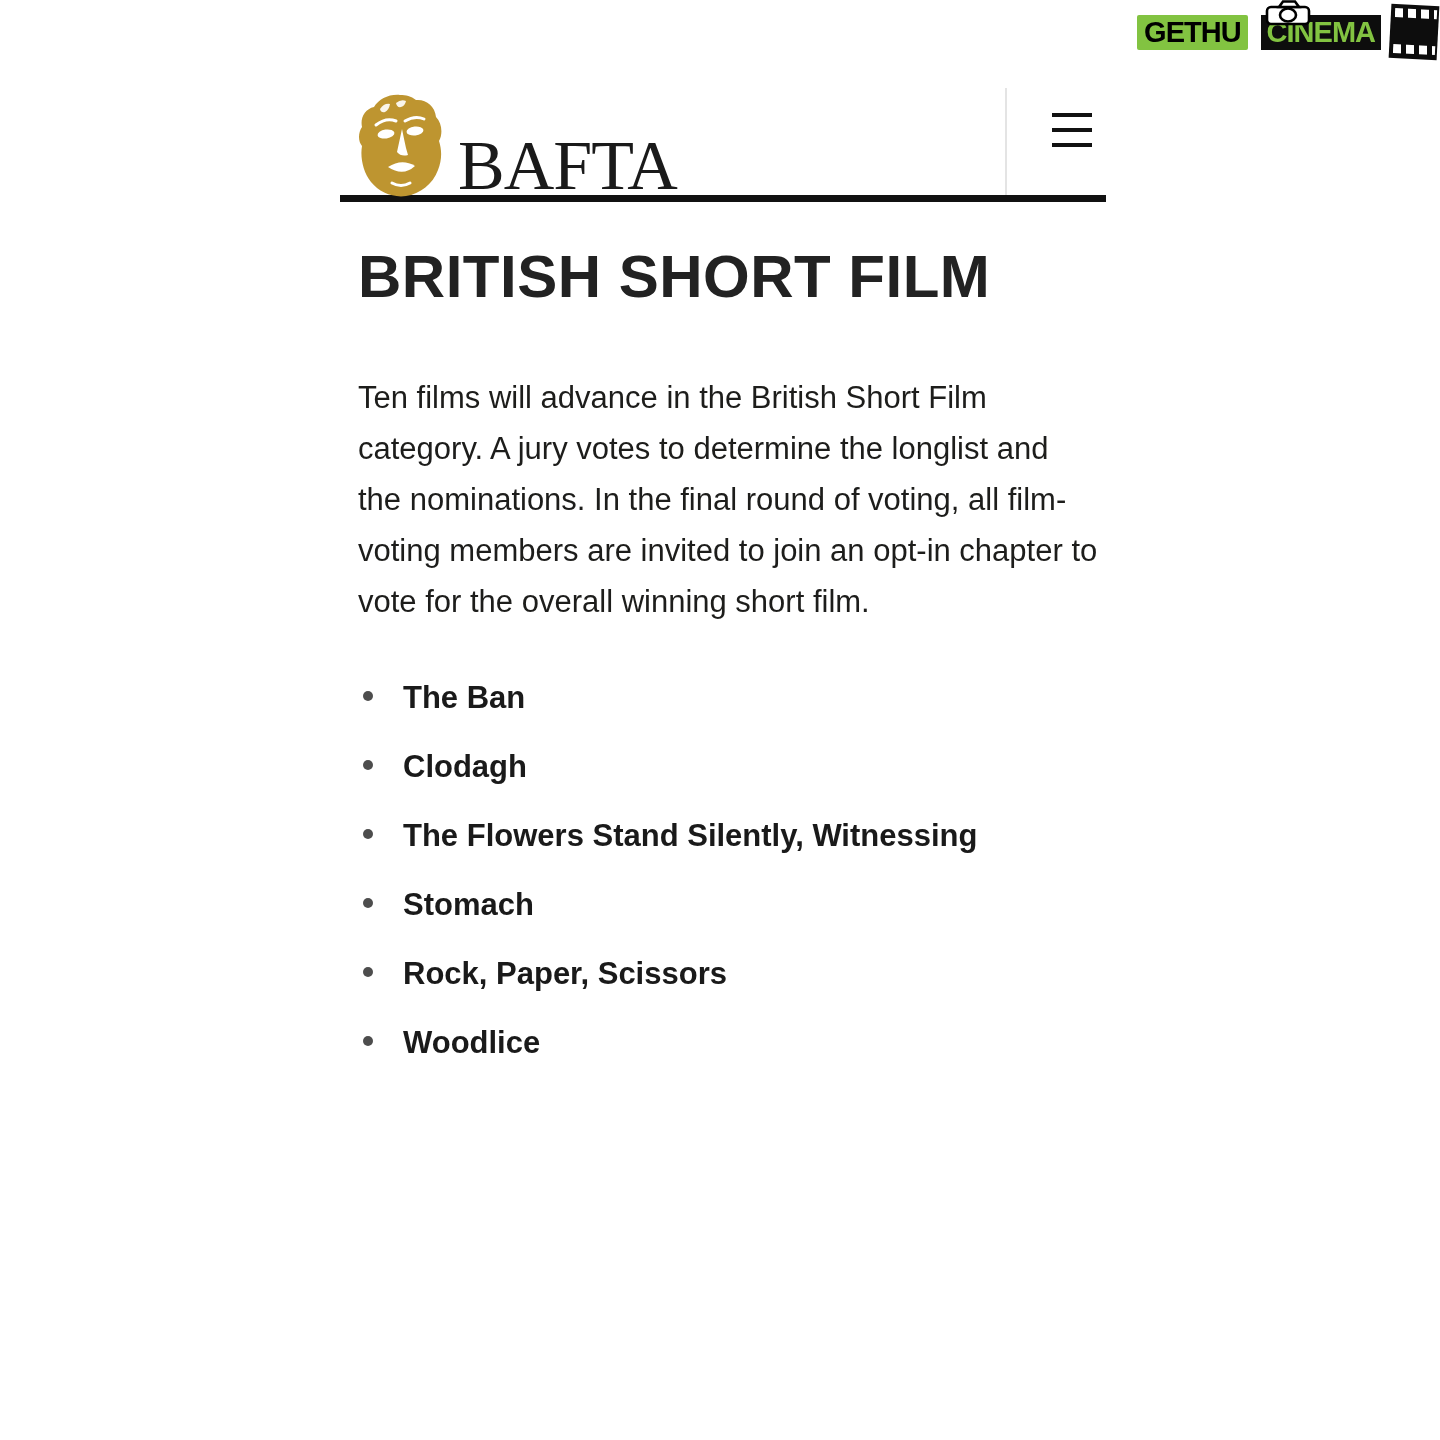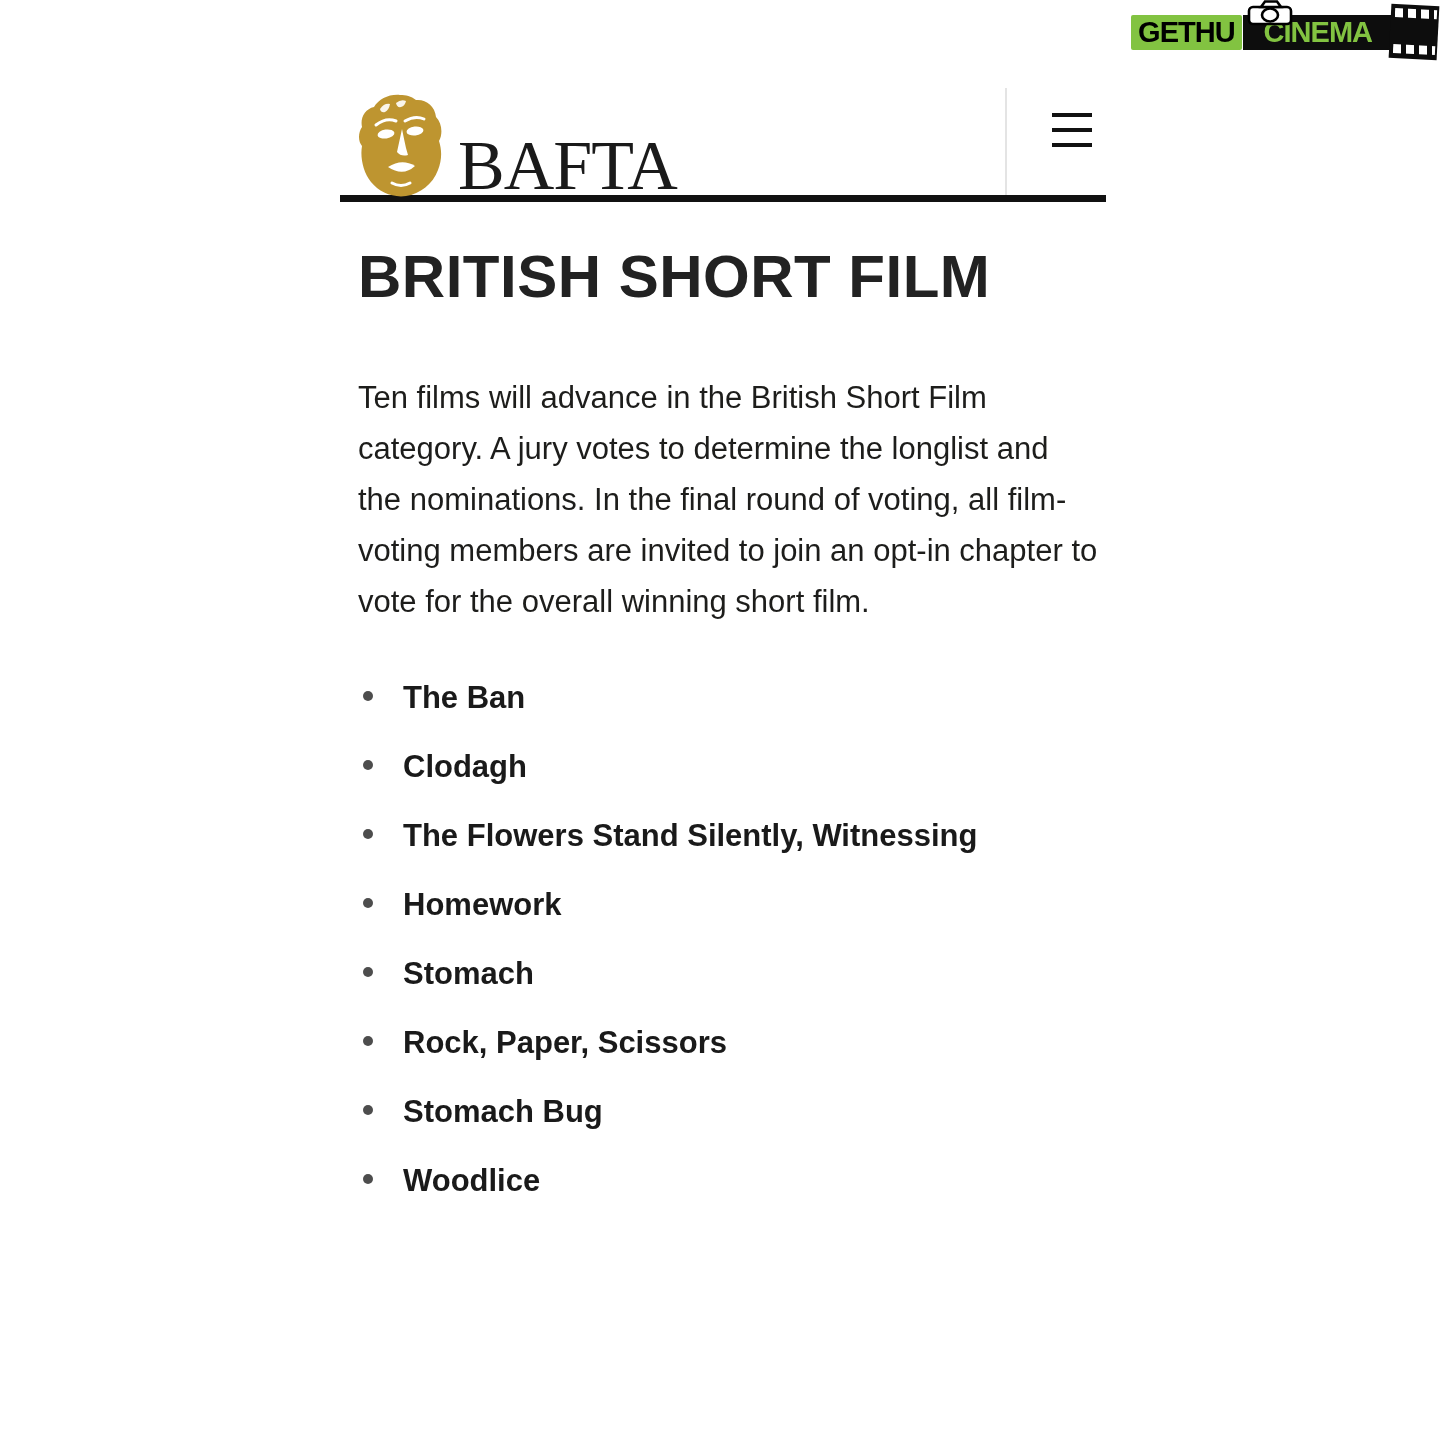--- a/index.html
+++ b/index.html
@@ -3,28 +3,28 @@
 <meta charset="utf-8">
 <style>
   * { margin:0; padding:0; box-sizing:border-box; }
   html,body { background:#ffffff; }
   body {
     width:1440px; height:1440px; position:relative; overflow:hidden;
     font-family:"Liberation Sans", sans-serif; color:#1d1d1b;
   }
 
   
-  .watermark { position:absolute; top:4px; right:2px; display:flex; align-items:center; height:56px; }
+  .watermark { position:absolute; top:4px; right:2px; display:flex; align-items:center; height:56px;gap:12px; }
   .gethu-box {
     background:#82C341; color:#000; height:35px; display:flex; align-items:center;
     padding:0 7px; font-size:29px; font-weight:800; letter-spacing:-1px; border-radius:2px;
   }
   .cinema-box {
     background:#0d0d0d; height:35px; display:flex; align-items:center;
-    padding:0 21px; position:relative; margin-left:1px;
+    padding:0 6px; position:relative; margin-left:1px;
   }
   .cinema-text { color:#82C341; font-size:29px; font-weight:800; letter-spacing:-1px; }
   .camera { position:absolute; top:-16px; left:4px; width:46px; height:27px; }
   .film-strip {
     width:48px; height:54px; background:#0d0d0d; margin-left:-3px;
     transform:rotate(3deg); position:relative; flex:none;
   }
   .film-strip::before, .film-strip::after {
     content:""; position:absolute; left:4px; right:2px; height:9px;
     background-image:repeating-linear-gradient(90deg,#fff 0 8px, rgba(0,0,0,0) 8px 13px);
@@ -112,21 +112,19 @@
     </button>
   </header>
 
   <main>
     <h1>BRITISH SHORT FILM</h1>
     <p class="intro">Ten films will advance in the British Short Film category.  A jury votes to determine the longlist and the nominations. In the final round of voting, all film-voting members are invited to join an opt-in chapter to vote for the overall winning short film.</p>
     <ul class="films">
         <li>The Ban</li>
         <li>Clodagh</li>
         <li>The Flowers Stand Silently, Witnessing</li>
-        <li>Homework</li>
         <li>Stomach</li>
         <li>Rock, Paper, Scissors</li>
-        <li>Stomach Bug</li>
         <li>Woodlice</li>
       </ul>
   </main>
 
 </div>
 
 </body></html>

